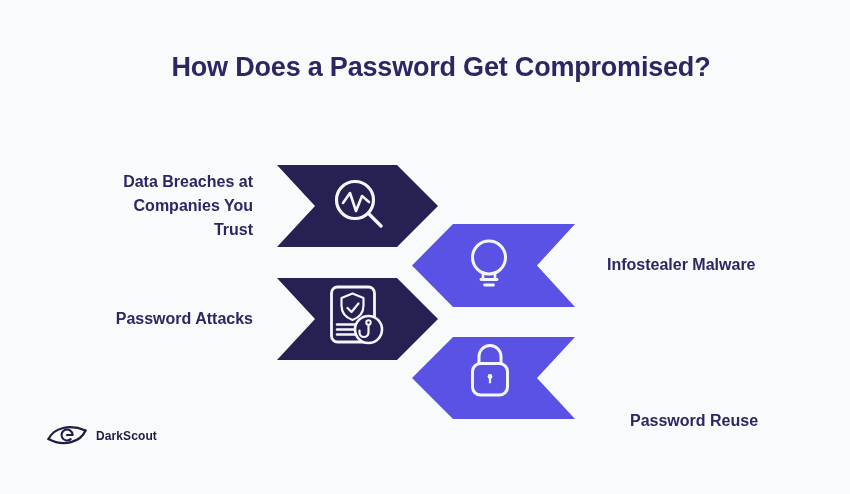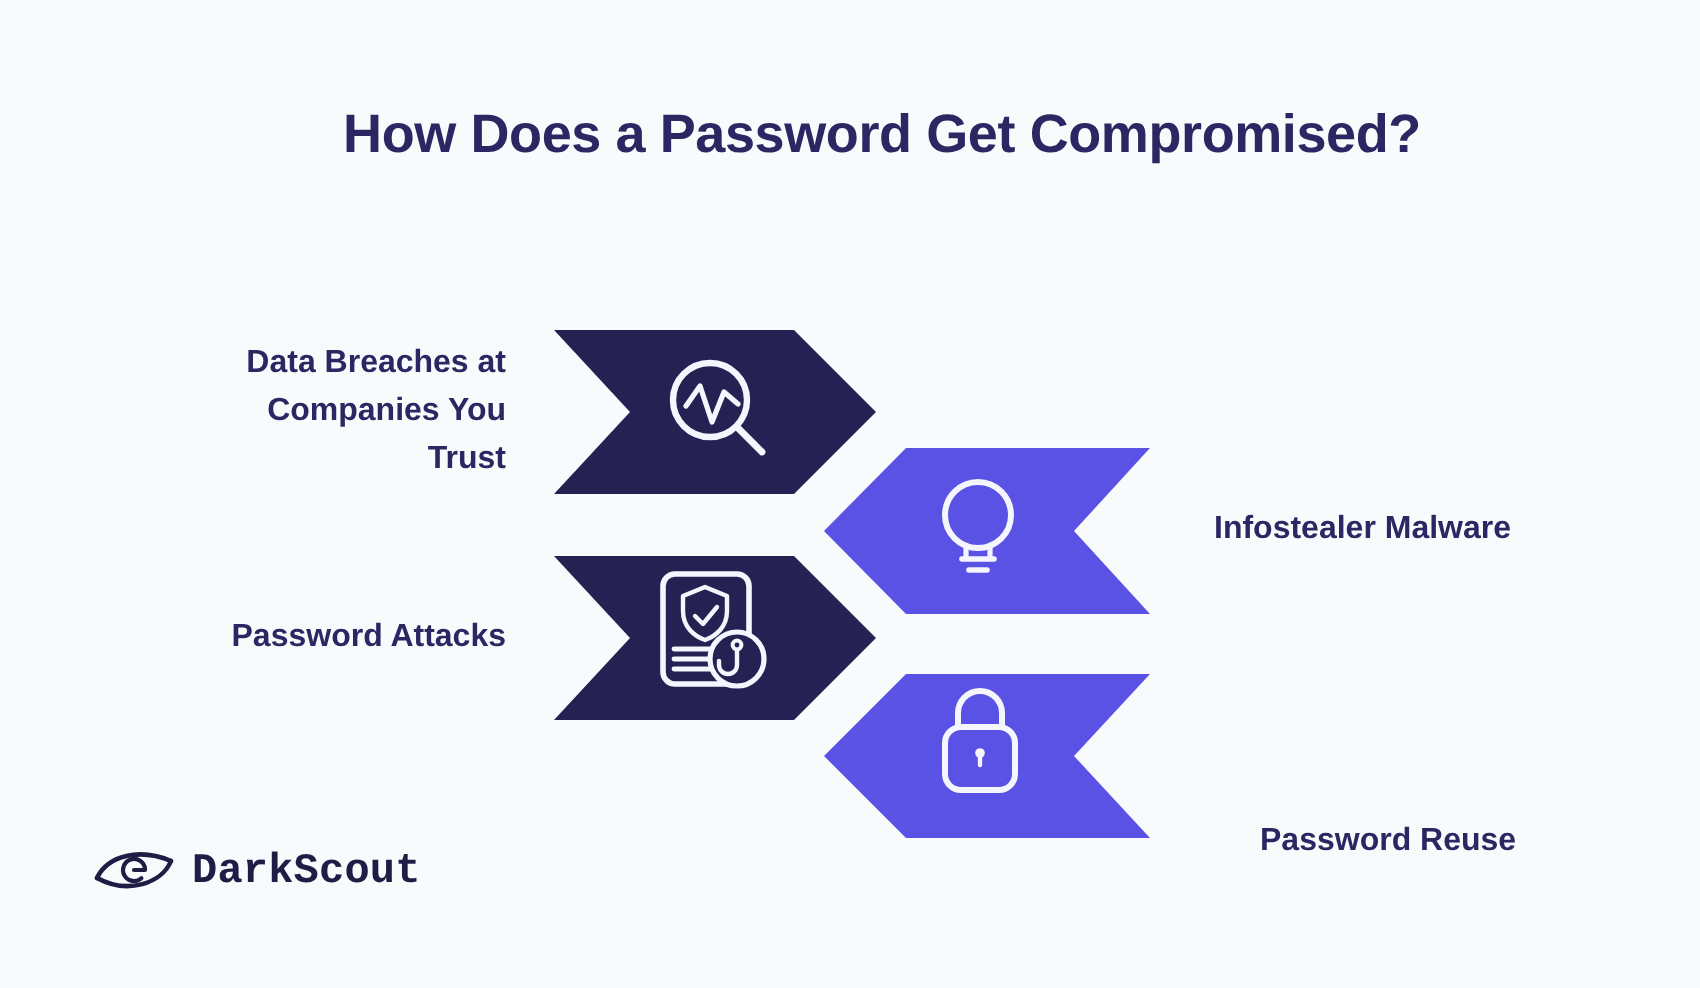--- a/index.html
+++ b/index.html
@@ -16,21 +16,21 @@
   .arrow-navy{fill:var(--navy);}
   .arrow-purple{fill:var(--purple);}
   .icon-stroke{stroke:var(--icon-stroke);fill:none;stroke-linecap:round;stroke-linejoin:round;}
   .label{position:absolute;font-size:16px;font-weight:700;color:var(--label-text);line-height:24px;}
   .label-left{text-align:right;}
   .label-1{left:113px;top:170px;width:140px;}
   .label-2{left:607px;top:253px;white-space:nowrap;}
   .label-3{left:103px;top:307px;width:150px;white-space:nowrap;}
   .label-4{left:630px;top:366px;white-space:nowrap;margin-top:43px;}
   .brand{position:absolute;left:46px;top:421px;display:flex;align-items:center;gap:8px;}
-  .brand-name{font-size:21px;font-weight:600;color:var(--brand-text);letter-spacing:0.1px;font-family:Liberation Mono, monospace;}
+  .brand-name{font-size:12px;font-weight:600;color:var(--brand-text);letter-spacing:0.1px;}
   .brand-icon{display:block;}
 </style>
 </head>
 <body>
 
 <div class="canvas">
 
   <h1 class="title">How Does a Password Get Compromised?</h1>
 
   <svg class="diagram-svg" viewBox="0 0 850 494" aria-hidden="true">

